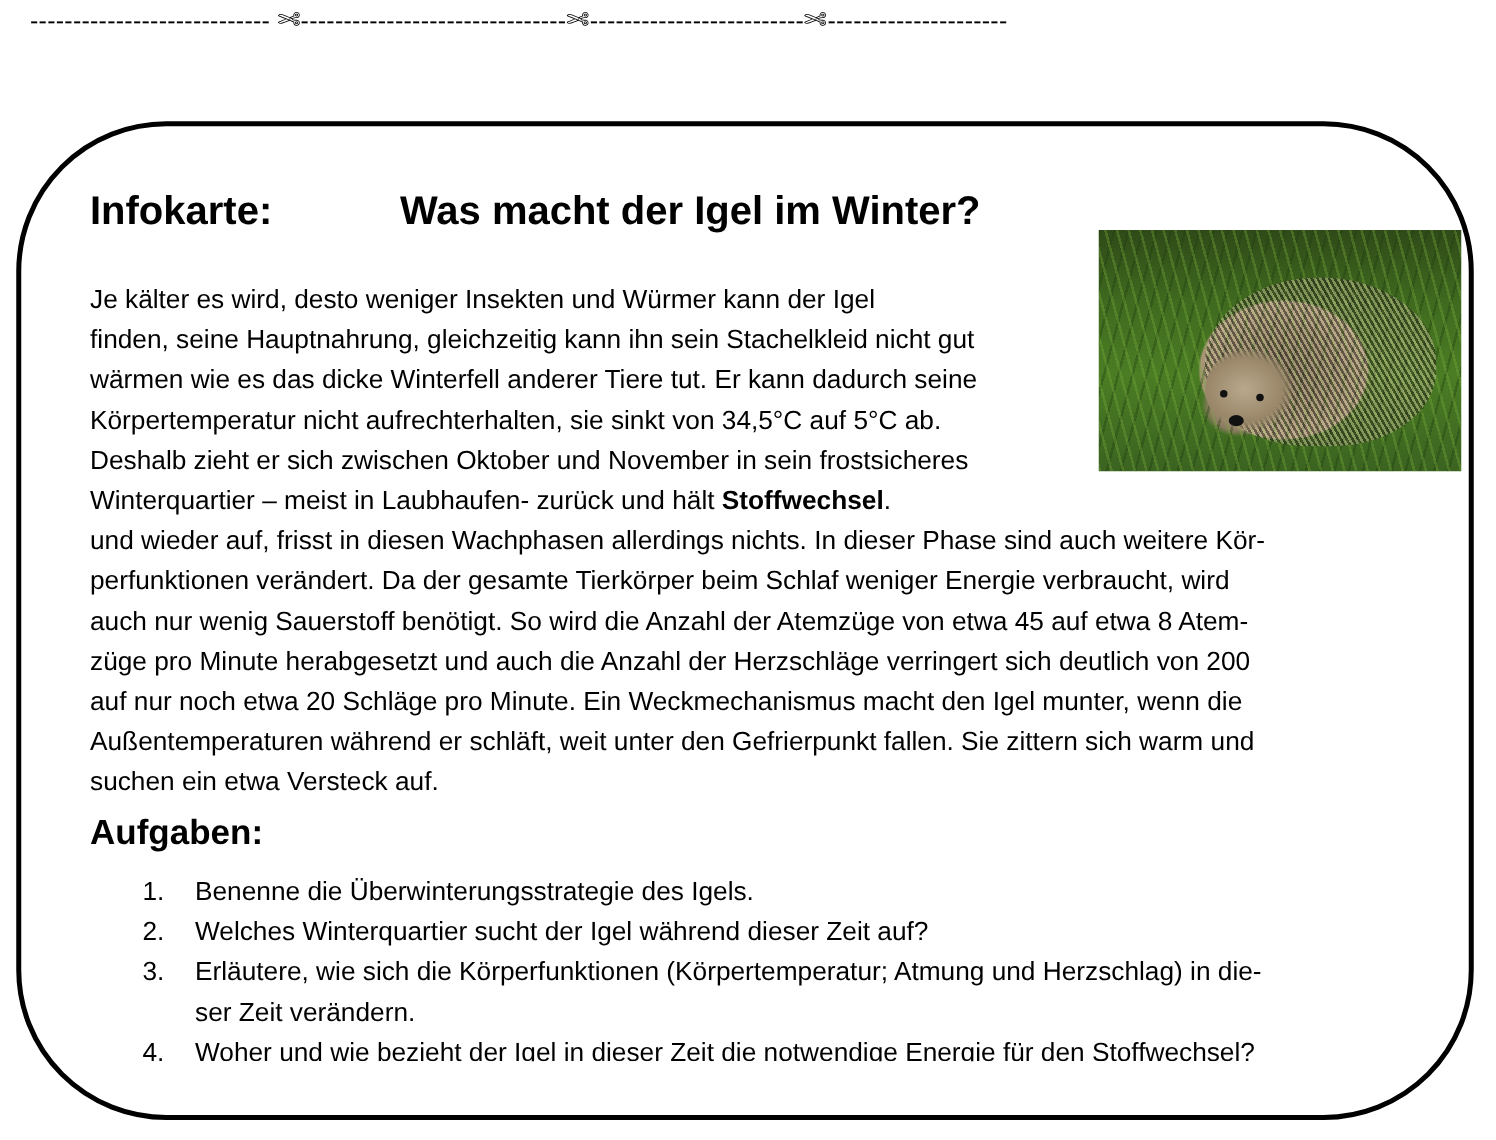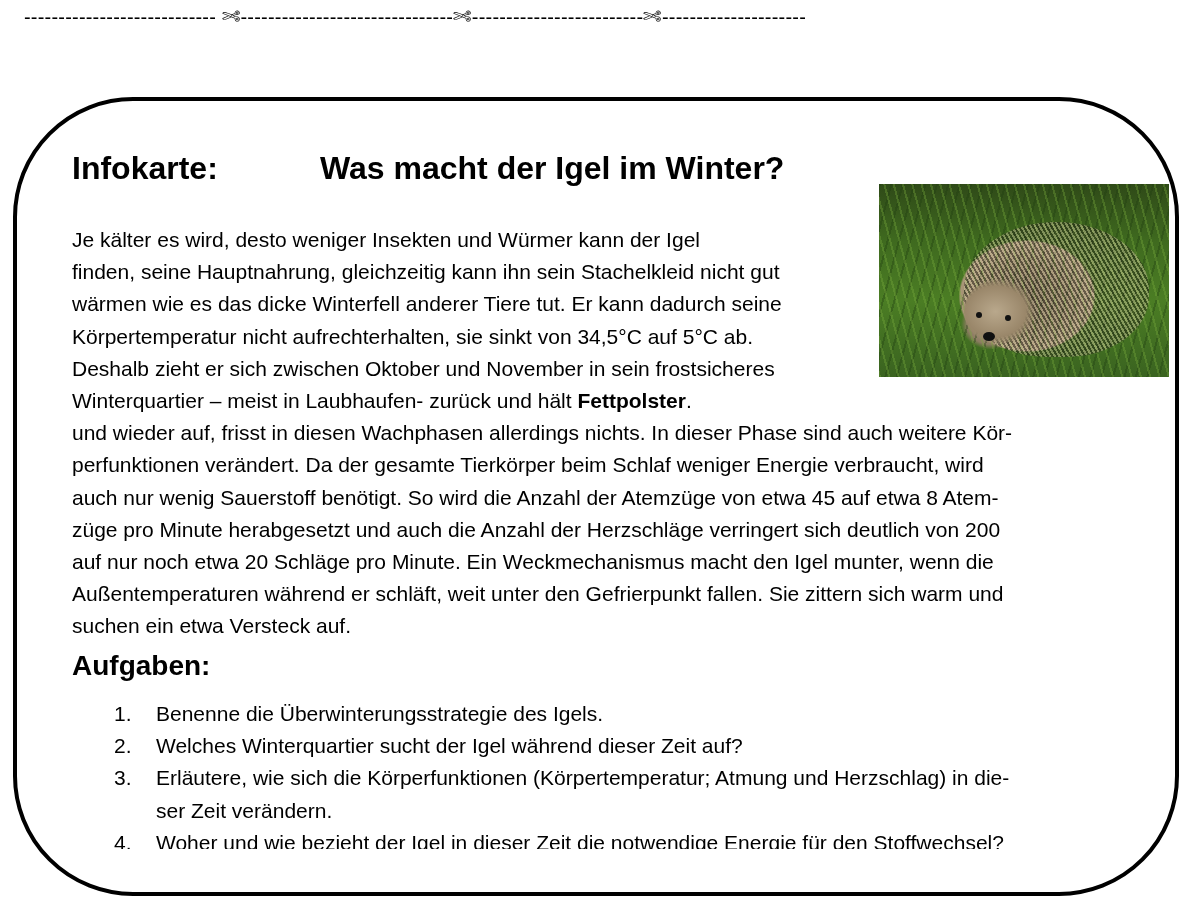--- a/index.html
+++ b/index.html
@@ -184,21 +184,21 @@
   <div class="eye" style="left:126px;top:131px;"></div>
   <div class="nose"></div>
 </div>
 
 <div class="body-text">
   <span class="line">Je kälter es wird, desto weniger Insekten und Würmer kann der Igel</span>
   <span class="line">finden, seine Hauptnahrung, gleichzeitig kann ihn sein Stachelkleid nicht gut</span>
   <span class="line">wärmen wie es das dicke Winterfell anderer Tiere tut. Er kann dadurch seine</span>
   <span class="line">Körpertemperatur nicht aufrechterhalten, sie sinkt von 34,5°C auf 5°C ab.</span>
   <span class="line">Deshalb zieht er sich zwischen Oktober und November in sein frostsicheres</span>
-  <span class="line"><span>Winterquartier – meist in Laubhaufen- zurück und hält </span><b>Fettpolster</b><span>.</span></span>
+  <span class="line"><span>Winterquartier – meist in Laubhaufen- zurück und hält </span><b>Stoffwechsel</b><span>.</span></span>
   <span class="line">und wieder auf, frisst in diesen Wachphasen allerdings nichts. In dieser Phase sind auch weitere Kör-</span>
   <span class="line">perfunktionen verändert. Da der gesamte Tierkörper beim Schlaf weniger Energie verbraucht, wird</span>
   <span class="line">auch nur wenig Sauerstoff benötigt. So wird die Anzahl der Atemzüge von etwa 45 auf etwa 8 Atem-</span>
   <span class="line">züge pro Minute herabgesetzt und auch die Anzahl der Herzschläge verringert sich deutlich von 200</span>
   <span class="line">auf nur noch etwa 20 Schläge pro Minute.  Ein Weckmechanismus macht den Igel munter, wenn die</span>
   <span class="line">Außentemperaturen während er schläft, weit unter den Gefrierpunkt fallen. Sie zittern sich warm und</span>
   <span class="line">suchen ein etwa Versteck auf.</span>
 </div>
 
 <div class="tasks-heading">Aufgaben:</div>

